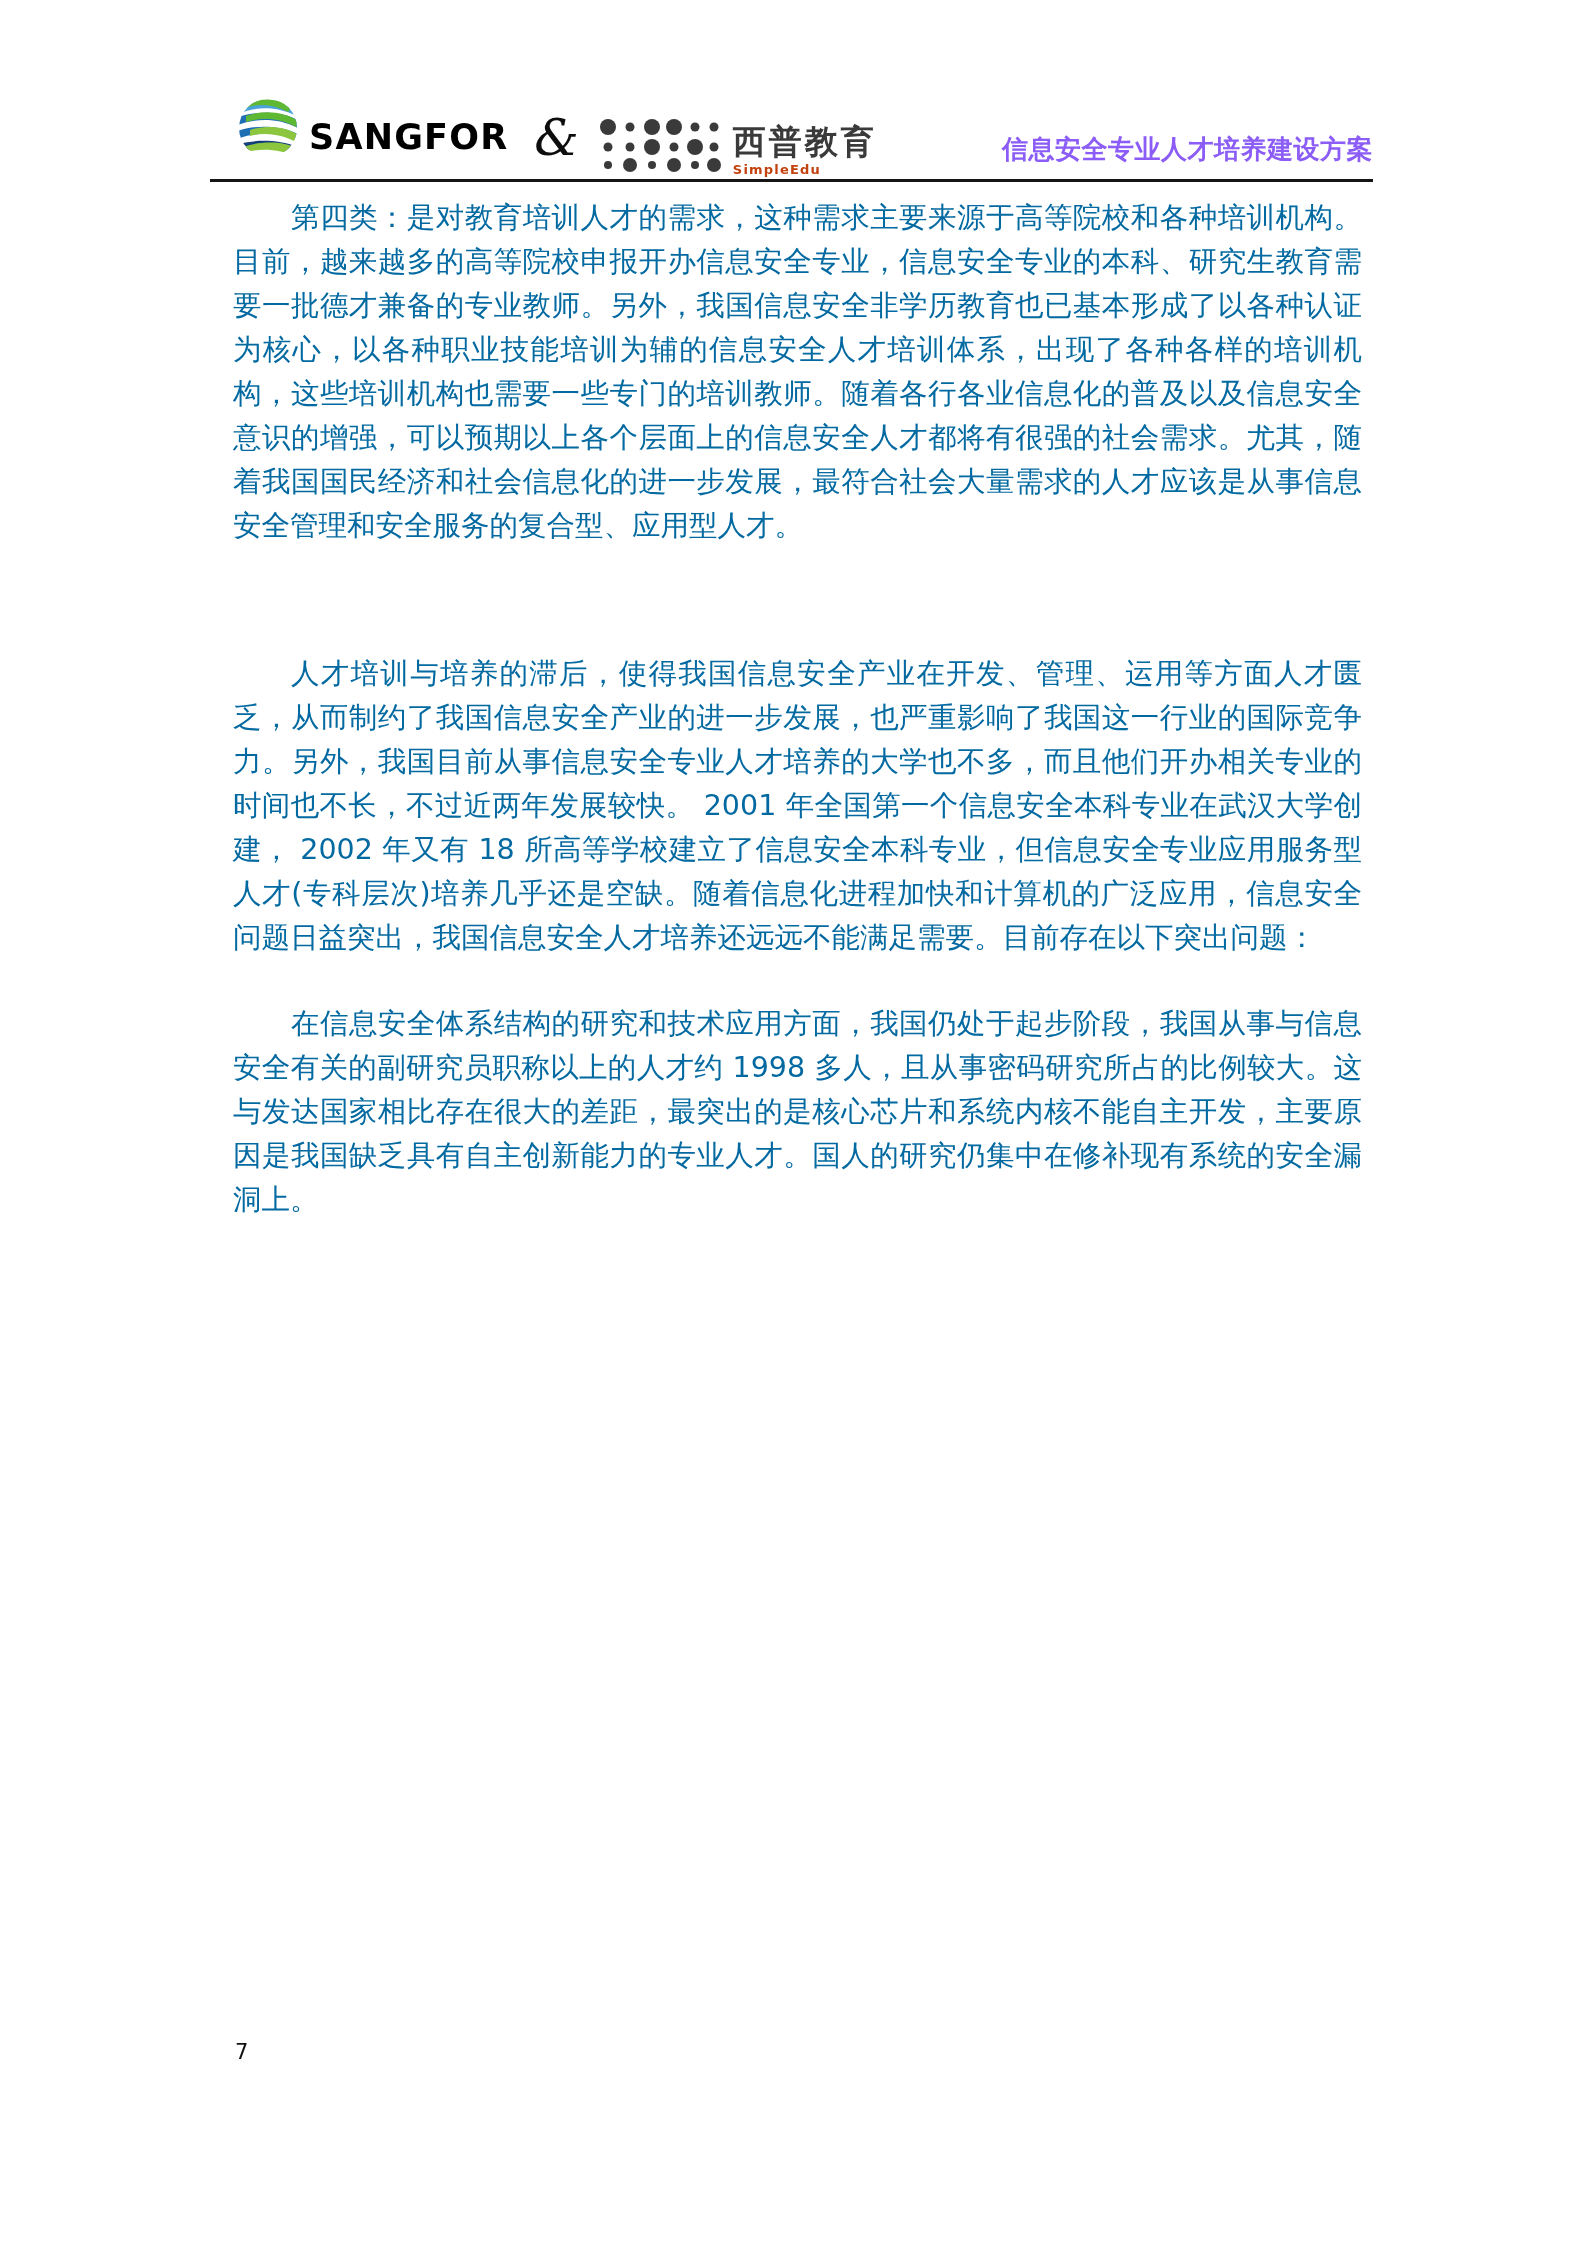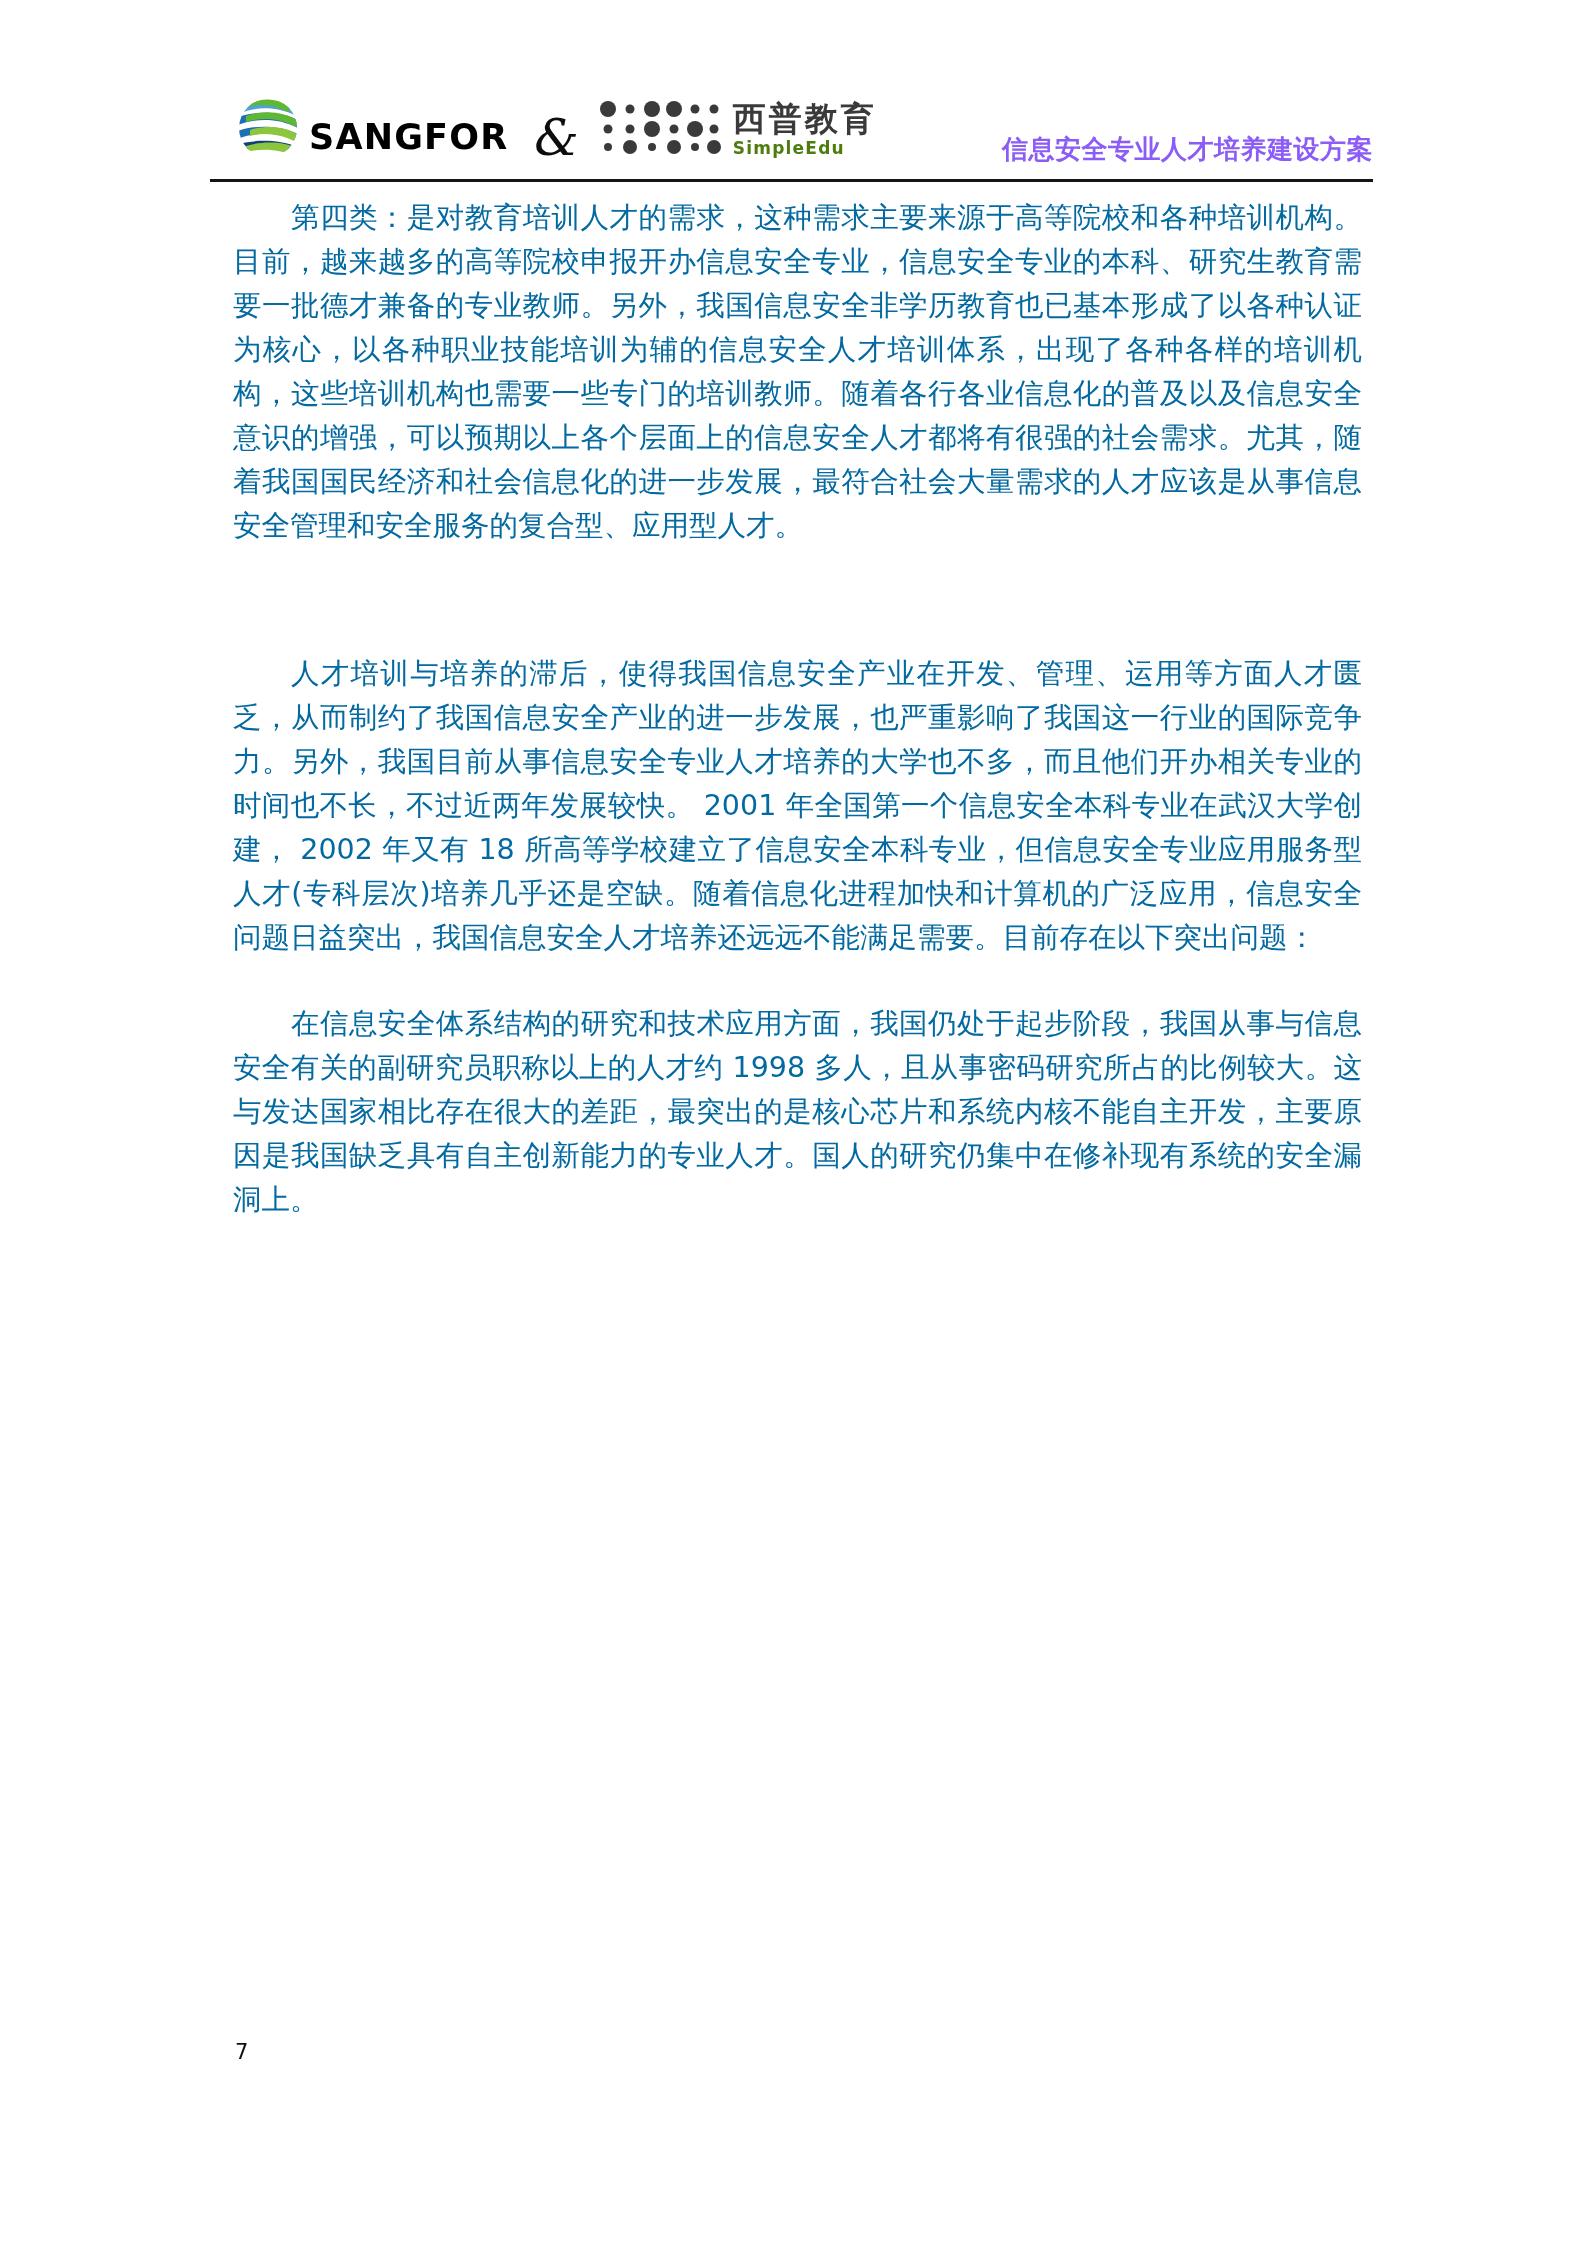--- a/index.html
+++ b/index.html
@@ -69,39 +69,39 @@
     font-size: 50px;
     color: #0d0d0d;
     margin: 0 20px 0 26px;
     position: relative;
     top: 10px;
   }
 
   
   .simple-edu {
     display: flex;
-    align-items: center;
-    position: relative;
-    top: 1px;
+    align-items: flex-end;
+    position: relative;
+    top: 19px;
   }
   .dots { display:block; margin-right: 12px; }
   .se-text { display: flex; flex-direction: column; line-height: 1; }
   .se-cn {
     font-family: "DejaVu Sans", "Liberation Sans", sans-serif;
     font-weight: 700;
     font-size: 33px;
     letter-spacing: 3px;
     color: #3a3a3a;
   }
   .se-en {
     font-family: "DejaVu Sans", "Liberation Sans", sans-serif;
     font-weight: 700;
-    font-size: 17px;
+    font-size: 13px;
     letter-spacing: 1.2px;
-    color: #4d7c0f;
+    color: #c2410c;
     margin-top: 5px;
   }
 
   .header-title {
     position: absolute;
     right: 0px;
     bottom: 12px;
     font-family: "DejaVu Sans", "Liberation Sans", sans-serif;
     font-weight: 700;
     font-size: 26px;

